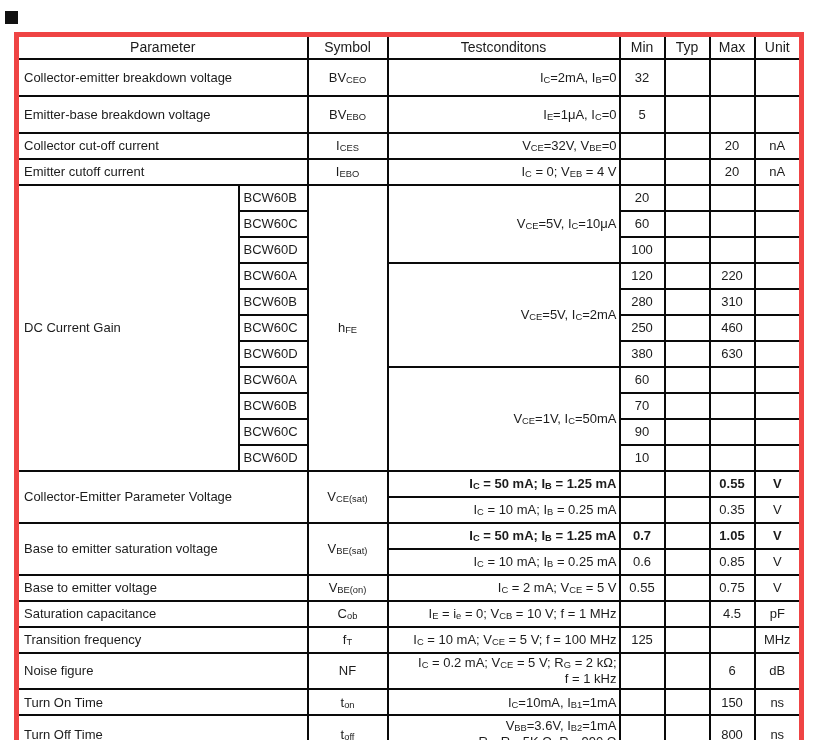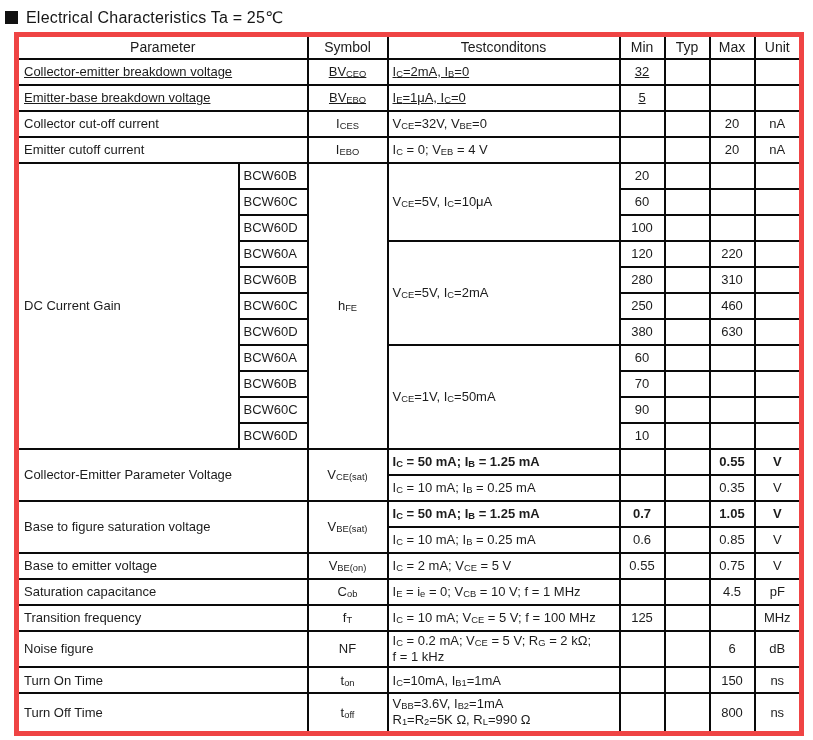--- a/index.html
+++ b/index.html
@@ -8,37 +8,36 @@
   .title-row{display:flex;align-items:center;gap:8px;padding:6px 0 0 5px;height:22px;}
   .bullet{width:13px;height:13px;background:#111;display:inline-block;flex:0 0 auto;}
   .title-text{font-size:16px;color:#161616;letter-spacing:.2px;}
   table.ds{border-collapse:collapse;table-layout:fixed;width:785px;margin:4px 0 0 14px;}
   table.ds th,table.ds td{border:2px solid #0a0a0a;font-size:13px;color:#1c1c1c;overflow:hidden;white-space:nowrap;box-sizing:border-box;}
   table.ds{border:5px solid #ef4444;}
   th{font-weight:400;font-size:14px !important;text-align:center;}
   td.param{text-align:left;padding:0 2px 0 5px;}
   td.dev{text-align:left;padding:0 2px 0 4px;}
   td.sym{text-align:center;padding:4px 1px;}
-  td.cond{text-align:left;padding:1px 2px 1px 4px;}
+  td.cond{text-align:right;padding:1px 2px 1px 4px;}
   td.cond.wrap{white-space:normal;line-height:1.25;}
   td.val{text-align:center;padding:0 1px;}
   sub{font-size:0.72em;vertical-align:-0.08em;line-height:0;}
-  tr.h24{height:24px;} tr.h25{height:26px;text-decoration:underline;} tr.h26{height:26px;} tr.h36{height:28px;} tr.h40{height:40px;}
+  tr.h24{height:24px;} tr.h25{height:37px;} tr.h26{height:26px;} tr.h36{height:28px;} tr.h40{height:40px;}
   
   td.thinb{border-bottom-width:1px;font-weight:bold;}
   td.thint{border-top-width:1px;}
 </style>
 </head>
 <body>
 
 <div class="page">
 
   <div class="title-row">
     <span class="bullet"></span>
-    <span class="title-text">Electrical Characteristics Ta = 25℃</span>
   </div>
 
   <table class="ds">
     <colgroup>
       <col style="width:222px">
         <col style="width:69px">
         <col style="width:80px">
         <col style="width:232px">
       <col style="width:45px">
         <col style="width:45px">
@@ -191,21 +190,21 @@
     </tr>
     <tr class="h26">
       <td class="cond thint">I<sub>C</sub> = 10 mA; I<sub>B</sub> = 0.25 mA</td>
       <td class="val thint"></td>
       <td class="val thint"></td>
       <td class="val thint">0.35</td>
       <td class="val thint">V</td>
     </tr>
 
     <tr class="h26">
-      <td rowspan="2" colspan="2" class="param">Base to figure saturation voltage</td>
+      <td rowspan="2" colspan="2" class="param">Base to emitter saturation voltage</td>
       <td rowspan="2" class="sym">V<sub>BE(sat)</sub></td>
       <td class="cond thinb">I<sub>C</sub> = 50 mA; I<sub>B</sub> = 1.25 mA</td>
       <td class="val thinb">0.7</td>
       <td class="val thinb"></td>
       <td class="val thinb">1.05</td>
       <td class="val thinb">V</td>
     </tr>
     <tr class="h26">
       <td class="cond thint">I<sub>C</sub> = 10 mA; I<sub>B</sub> = 0.25 mA</td>
       <td class="val thint">0.6</td>

